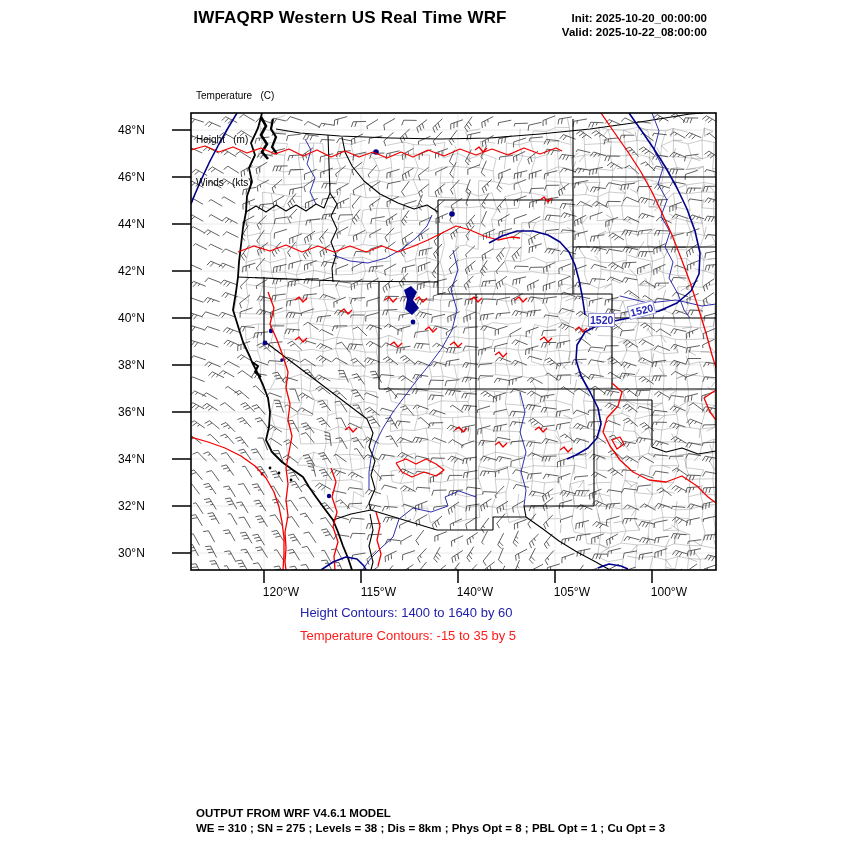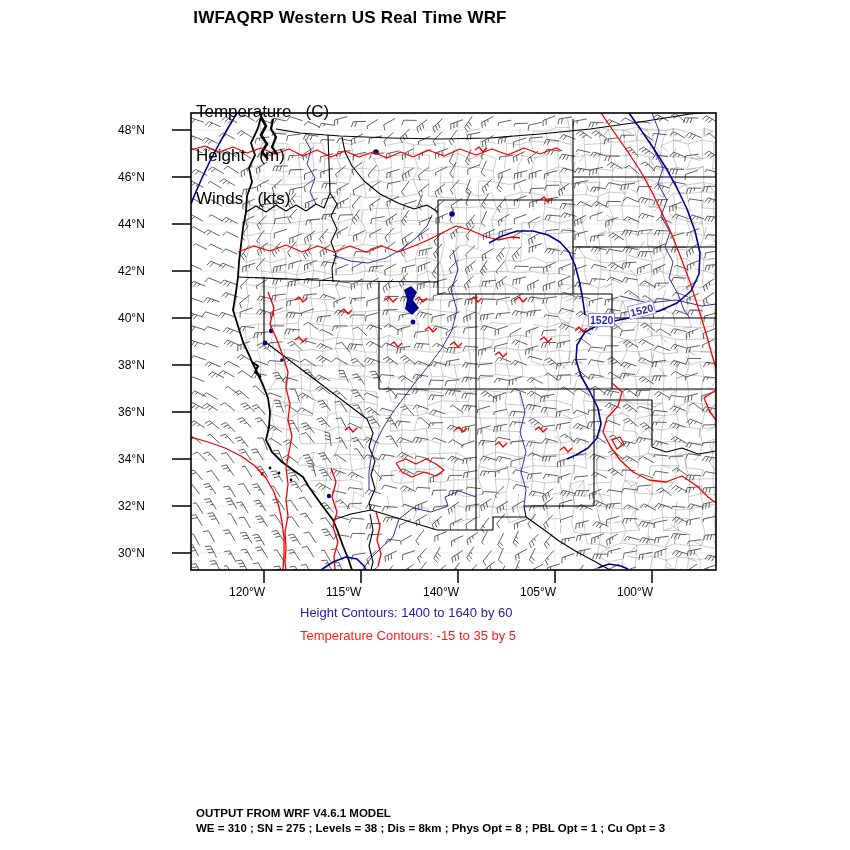--- a/index.html
+++ b/index.html
@@ -3,23 +3,23 @@
 <meta charset="utf-8">
 <style>
   html,body{margin:0;padding:0;background:#fff;}
   #page{position:relative;width:808px;height:850px;background:#fff;overflow:hidden;
         font-family:Liberation Sans, sans-serif;color:#000;}
   #map-svg{position:absolute;left:0;top:0;}
   .title{position:absolute;left:150px;top:8px;width:400px;text-align:center;
          font-size:17px;font-weight:bold;letter-spacing:0.2px;}
   .initblock{position:absolute;left:430px;top:11px;width:277px;text-align:right;
          font-size:11.5px;font-weight:bold;line-height:14px;}
-  .legend{position:absolute;left:196px;top:76px;font-size:17px;line-height:14.5px;white-space:pre;}
+  .legend{position:absolute;left:196px;top:60px;font-size:10px;line-height:14.5px;white-space:pre;}
   .lat-label{position:absolute;left:118px;width:48px;text-align:left;font-size:12px;}
-  .lon-label{position:absolute;width:70px;text-align:left;font-size:12px;top:585px;}
+  .lon-label{position:absolute;width:70px;text-align:right;font-size:12px;top:585px;}
   .cap{position:absolute;left:300px;width:400px;font-size:13px;}
   .footer{position:absolute;left:196px;top:806px;font-size:11.5px;font-weight:bold;line-height:14.5px;}
   .clabel{position:absolute;font-size:10.5px;font-weight:bold;background:#fff;
           padding:0 1px;line-height:12px;}
 </style>
 </head>
 <body>
 
 <div id="page">
   <svg id="map-svg" width="850" height="850">
@@ -53,20 +53,24 @@
         <circle cx="329" cy="496" r="2.2" fill="#00008b"></circle>
         <circle cx="282" cy="360" r="1.8" fill="#00008b"></circle>
         <path d="M191,150L205,146L219,152L233,147L247,153L261,148L275,154L289,149L303,156L317,150L331,157L345,151L359,157L373,152L387,158L401,152L413,157M413,157L428,150L444,156L460,149L476,155L492,149L508,155L524,148L540,154L556,148L562,151M601,113L614,132L628,152L641,172L652,192L662,213L672,235L681,258L690,282L698,307L706,333L712,355L716,368M238,252L254,246L270,251L286,245L302,252L318,246L334,252L350,246L366,252L382,246L398,252L414,246L428,240L442,233L456,226L470,230L484,236L498,240L512,237L520,238M268,292L274,308L270,324L277,340L283,356L288,372L286,388L290,404L288,420L292,436L289,452L286,468L288,484L286,500L288,516L285,532L286,548L285,562L286,570M191,437L208,442L225,448L241,456L255,466L266,478L274,492L279,507L282,522L284,538L284,554L283,570M331,468L336,482L332,497L337,512L333,527L338,542L334,556L335,570M396,463L406,459L416,464L426,459L436,464L444,470L436,476L424,472L412,477L402,472L396,463M376,512L380,526L377,540L381,554L378,566M612,383L622,392L618,406L607,418L603,432L610,446L620,460L633,472L649,480L666,482L682,476L697,486L708,497L716,503M612,440L620,437L624,444L617,449L612,440M716,390L704,398L710,412L716,420M295,300L299,297L303,302L307,298M340,312L344,309L348,314L352,310M385,300L389,297L393,302L397,298M295,340L299,337L303,342L307,338M415,300L419,297L423,302L427,298M450,345L454,342L458,347L462,343M495,355L499,352L503,357L507,353M540,340L544,337L548,342L552,338M575,330L579,327L583,332L587,328M470,300L474,297L478,302L482,298M515,300L519,297L523,302L527,298M345,430L349,427L353,432L357,428M455,430L459,427L463,432L467,428M495,445L499,442L503,447L507,443M535,430L539,427L543,432L547,428M560,450L564,447L568,452L572,448M425,330L429,327L433,332L437,328M390,345L394,342L398,347L402,343M475,150L479,147L483,152L487,148M540,200L544,197L548,202L552,198" stroke="#f40000" stroke-width="1.3" fill="none" stroke-linejoin="round"></path>
         <path d="M237,113L228,128L219,144L210,161L202,178L195,194L191,204M629,113L641,130L654,149L666,168L677,188L687,209L695,231L700,253L699,274L691,291L677,303L659,311L639,316L619,320L600,324L585,332L577,345L576,360L581,376L590,392L598,408L601,424L597,438L588,448L576,455L567,459M489,243L502,236L517,231L533,231L548,235L560,242L569,252L575,265L579,280L582,295L584,308L585,315M321,570L333,562L346,557L357,559L364,566L366,570M598,568L609,564L621,566L628,569" stroke="#00008b" stroke-width="1.6" fill="none" stroke-linejoin="round"></path>
       </g>
       <rect x="191" y="113" width="525" height="457" fill="none" stroke="#000" stroke-width="1.6"></rect>
       <path d="M172,130L191,130M172,177L191,177M172,224L191,224M172,271L191,271M172,318L191,318M172,365L191,365M172,412L191,412M172,459L191,459M172,506L191,506M172,553L191,553M264,570L264,583M361,570L361,583M458,570L458,583M555,570L555,583M652,570L652,583" stroke="#000" stroke-width="1.5" fill="none"></path>
     </svg>
 
   <div class="title">IWFAQRP Western US Real Time WRF</div>
+  <div class="initblock">
+    <div>Init: 2025-10-20_00:00:00</div>
+    <div>Valid: 2025-10-22_08:00:00</div>
+  </div>
 
   <div class="legend">
     <div>Temperature   (C)</div>
     <div>Height   (m)</div>
     <div>Winds   (kts)</div>
   </div>
 
   <span class="lat-label" style="top:123px">48°N</span>
   <span class="lat-label" style="top:170px">46°N</span>
   <span class="lat-label" style="top:217px">44°N</span>

